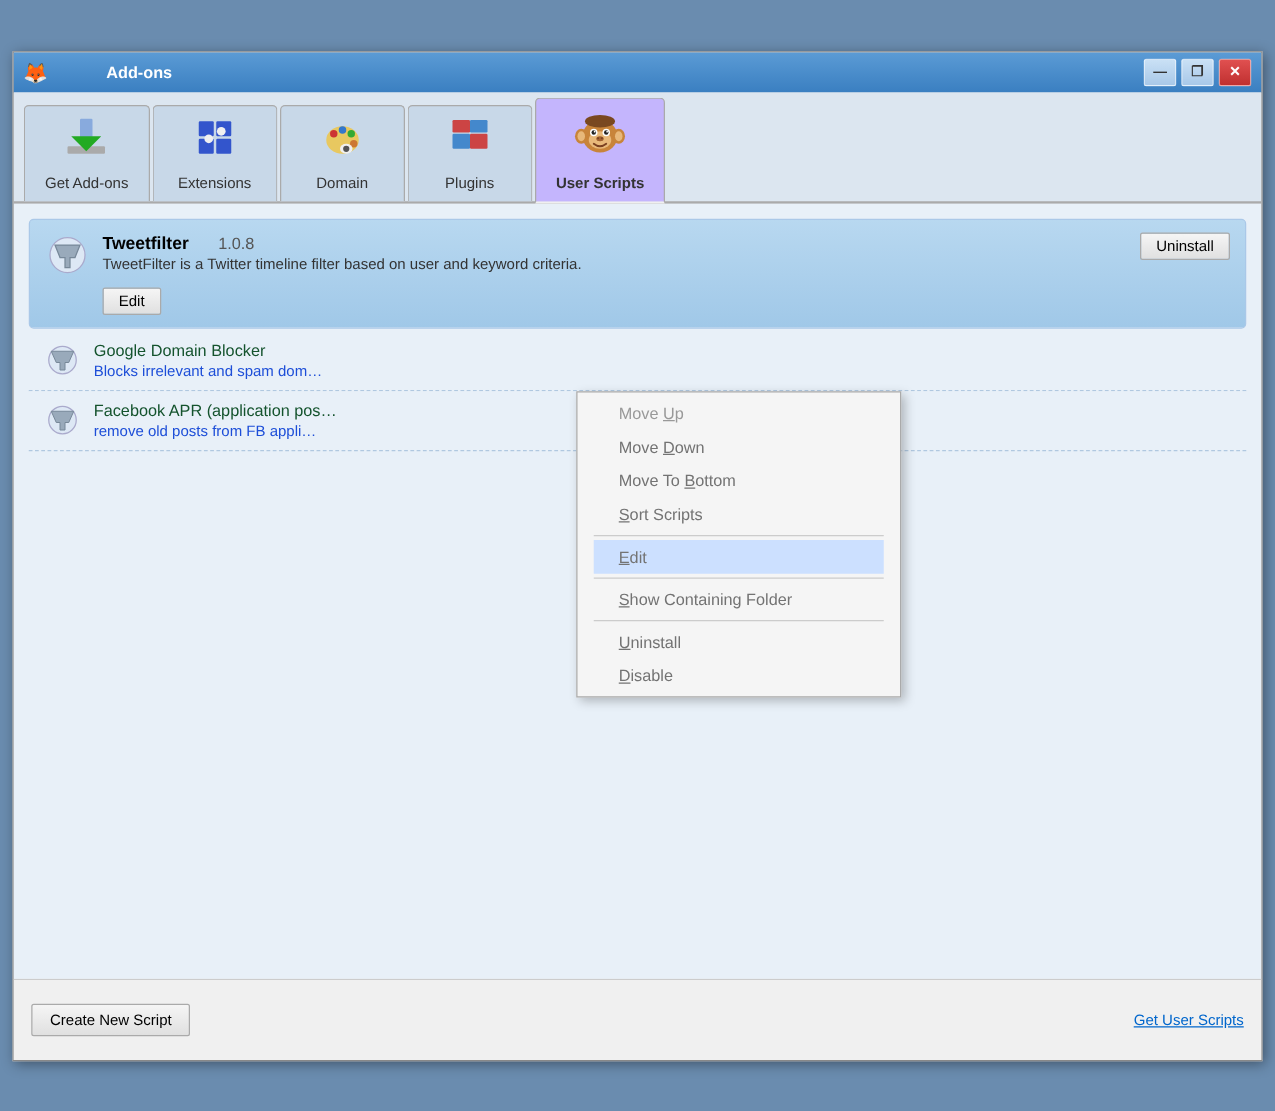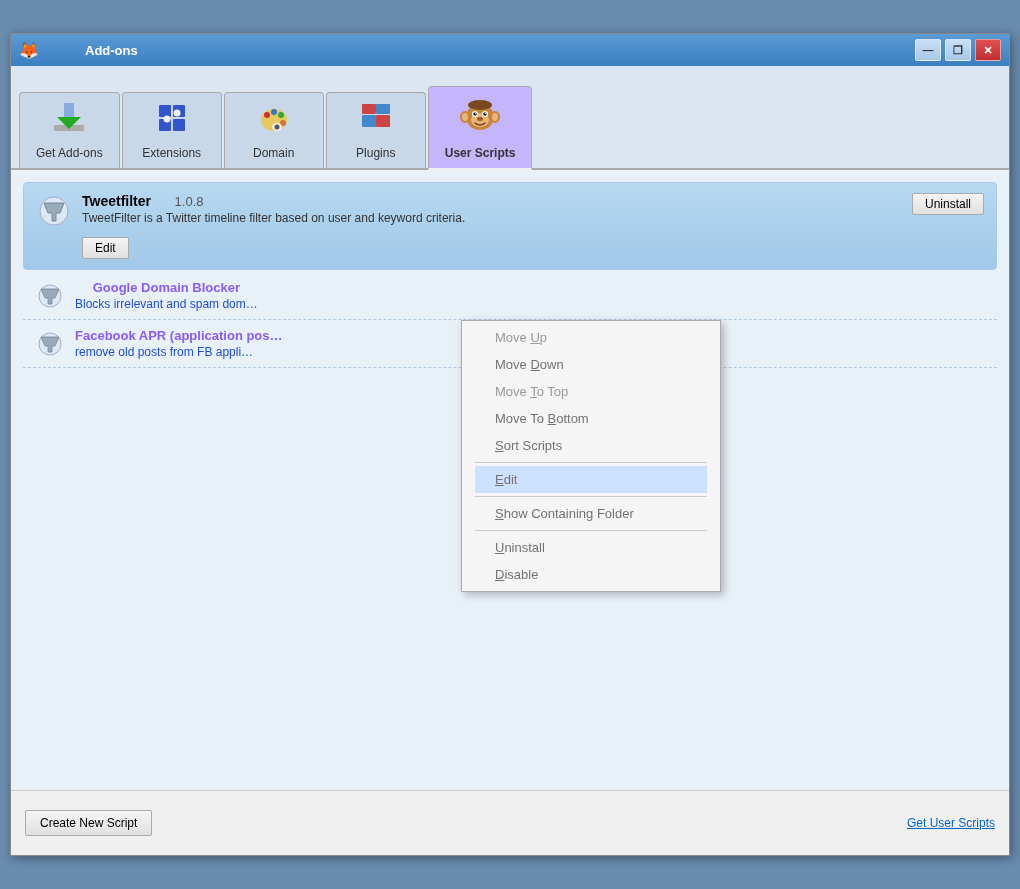--- a/index.html
+++ b/index.html
@@ -52,21 +52,21 @@
       font-weight: bold;
     }
     .titlebar-btn.close {
       background: linear-gradient(to bottom, #e05050, #c03030);
       color: white;
     }
     .tabs-bar {
       background: #dce6f0;
       display: flex;
       align-items: flex-end;
-      padding: 20px 8px 0 8px;
+      padding: 4px 8px 0 8px;
       border-bottom: 2px solid #aaa;
     }
     .tab {
       display: flex;
       flex-direction: column;
       align-items: center;
       padding: 6px 16px 8px;
       min-width: 100px;
       background: #c8d8e8;
       border: 1px solid #aaa;
@@ -107,24 +107,23 @@
     .addon-item.selected {
       background: linear-gradient(to bottom, #b8d8f0, #a0c8e8);
     }
     .addon-header {
       display: flex;
       align-items: flex-start;
       gap: 10px;
     }
     .addon-info { flex: 1; }
     .addon-name {
-      font-weight: bold;
+      font-weight: normal;
       font-size: 14px;
-      color: #8b5cf6;
-      text-align: center;
+      color: #14532d;
     }
     .addon-desc {
       font-size: 12px;
       color: #333;
       margin-top: 2px;
     }
     .addon-controls {
       display: flex;
       align-items: center;
       gap: 8px;
@@ -362,23 +361,20 @@
       </div>
     </div>
 
     <div class="context-menu">
       <div class="ctx-item disabled">
         Move <span style="text-decoration:underline">U</span>p
       </div>
       <div class="ctx-item">
         Move <span style="text-decoration:underline">D</span>own
       </div>
-      <div class="ctx-item disabled">
-        Move <span style="text-decoration:underline">T</span>o Top
-      </div>
       <div class="ctx-item">
         Move To <span style="text-decoration:underline">B</span>ottom
       </div>
       <div class="ctx-item">
         <span style="text-decoration:underline">S</span>ort Scripts
       </div>
       <hr class="ctx-separator">
       <div class="ctx-item highlighted">
         <span style="text-decoration:underline">E</span>dit
       </div>

